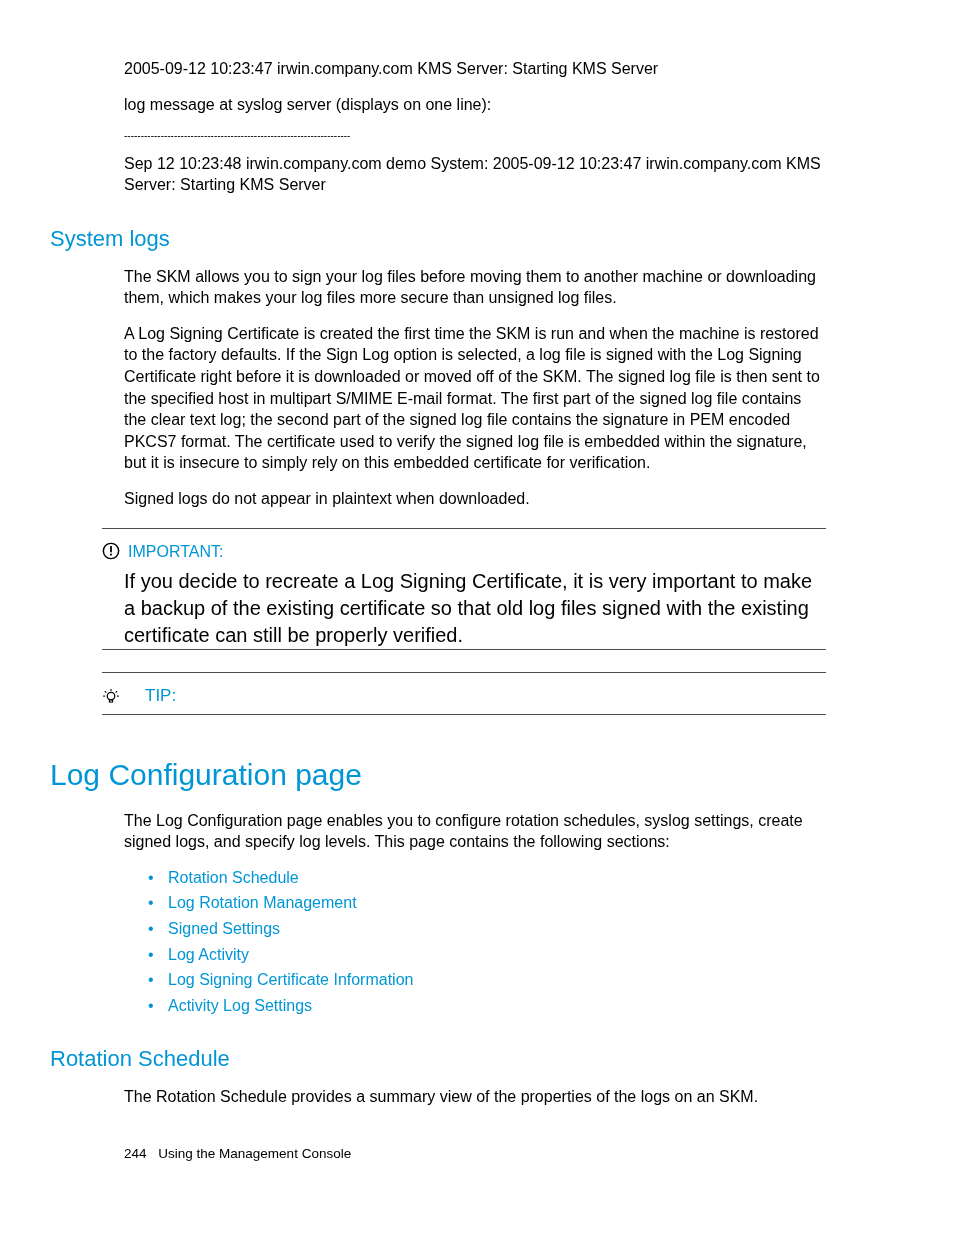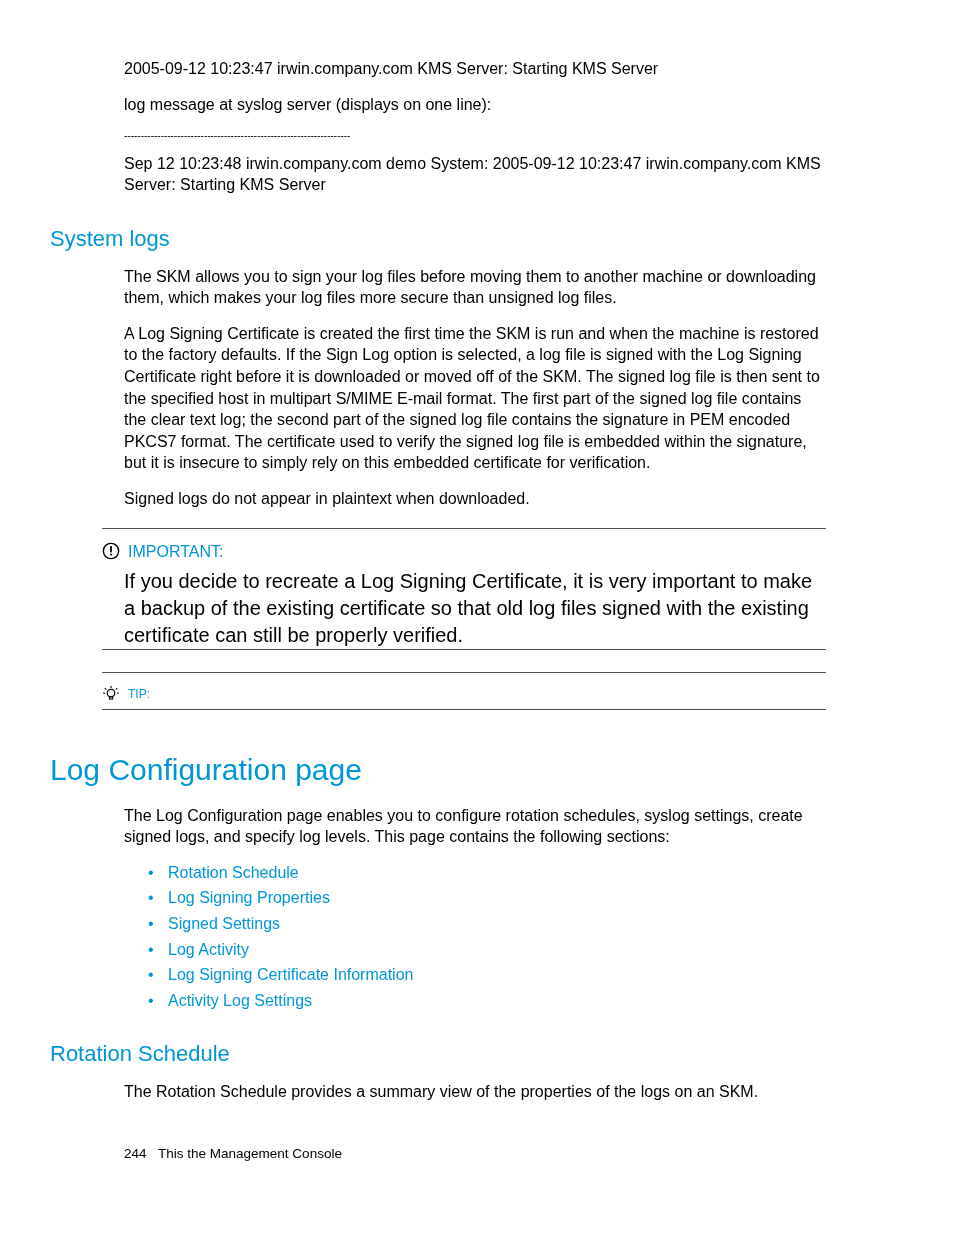--- a/index.html
+++ b/index.html
@@ -57,21 +57,21 @@
     display: flex;
     align-items: center;
     gap: 8px;
     margin-bottom: 6px;
   }
   .note-label {
     color: #0096d6;
     font-size: 16px;
     font-weight: 400;
   }
-  .note-label.small { font-size: 12px; }
+  .note-label.small { font-size: 17px; margin-left: 17px; }
   .note-body {
     margin: 0 0 0 22px;
     font-size: 20px;
     font-weight: 300;
   }
   .icon { width: 18px; height: 18px; flex: 0 0 18px; }
   ul.links {
     list-style: none;
     margin: 0 0 14px 22px;
     padding: 0;
@@ -149,28 +149,28 @@
       </span>
       <span class="note-label small">TIP:</span>
     </div>
   </div>
 
   <h1 class="h1">Log Configuration page</h1>
   <p class="body">The Log Configuration page enables you to configure rotation schedules, syslog settings, create signed logs, and specify log levels. This page contains the following sections:</p>
 
   <ul class="links">
     <li><a class="link">Rotation Schedule</a></li>
-    <li><a class="link">Log Signing Properties</a></li>
+    <li><a class="link">Log Rotation Management</a></li>
     <li><a class="link">Signed Settings</a></li>
     <li><a class="link">Log Activity</a></li>
     <li><a class="link">Log Signing Certificate Information</a></li>
     <li><a class="link">Activity Log Settings</a></li>
   </ul>
 
   <h2 class="h2">Rotation Schedule</h2>
   <p class="body">The Rotation Schedule provides a summary view of the properties of the logs on an SKM.</p>
 
   <div class="footer">
     <span class="pn">244</span>
-    <span>This the Management Console</span>
+    <span>Using the Management Console</span>
   </div>
 
 </div>
 
 </body></html>

